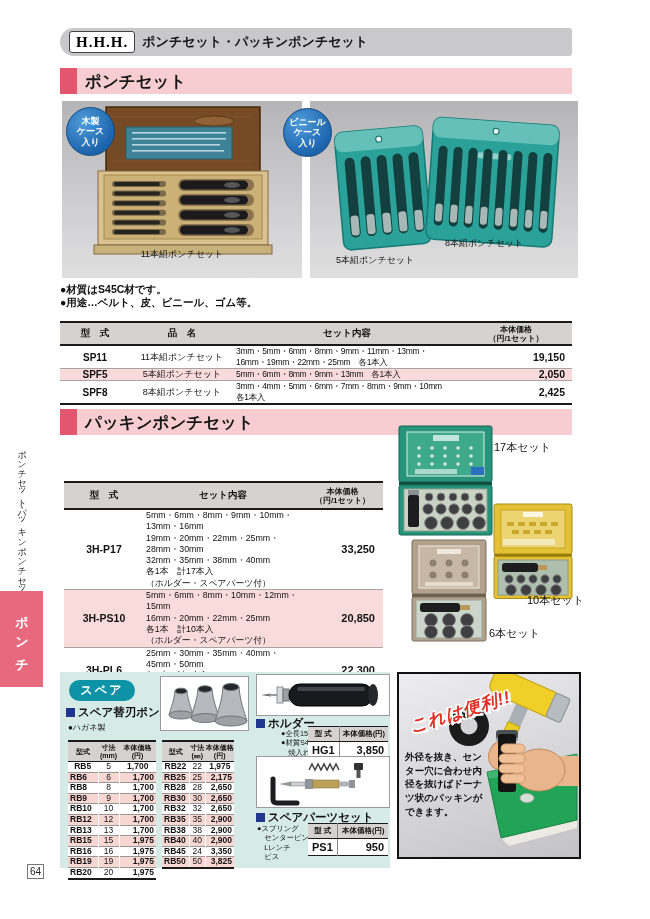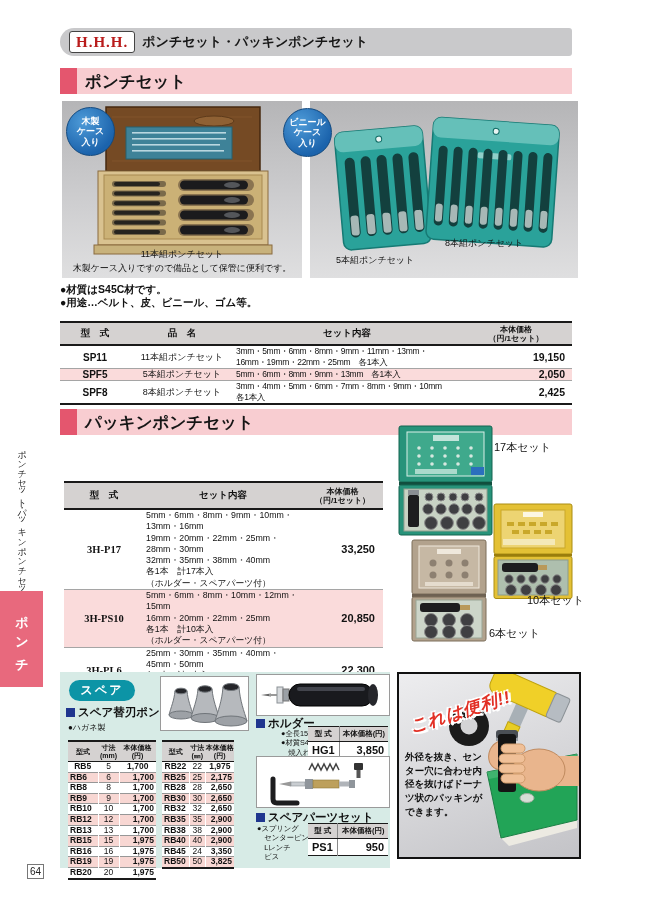--- a/index.html
+++ b/index.html
@@ -6,21 +6,21 @@
   .page{position:relative;width:650px;height:919px;background:#fff;overflow:hidden;
         font-family:"Liberation Sans","DejaVu Sans",sans-serif;color:#111;}
   .abs{position:absolute;}
   .pre{white-space:pre-line;}
 
   
   .banner{left:60px;top:28px;width:512px;height:28px;background:#c9c9cb;
           border-radius:14px 3px 3px 14px;display:flex;align-items:center;}
   .logo{margin-left:9px;background:#fff;border:1px solid #444;border-radius:3px;
         padding:0 6px;font-family:"Liberation Serif","DejaVu Serif",serif;
-        font-weight:bold;font-size:15px;line-height:20px;letter-spacing:1px;color:#b91c1c;}
+        font-weight:bold;font-size:15px;line-height:20px;letter-spacing:1px;color:#000000;}
   .banner-title{margin-left:7px;font-size:13px;font-weight:bold;color:#161616;}
 
   
   .sec-head{left:60px;width:512px;height:26px;background:#f8cdd1;}
   .sec-accent{left:0;top:0;width:17px;height:26px;background:#e4566e;}
   .sec-title{left:25px;top:0;line-height:26px;font-size:16.5px;font-weight:bold;color:#161616;}
 
   
   .gray-panel{top:101px;height:177px;background:linear-gradient(180deg,#b5b5b7 0%,#cdcdcf 55%,#dfdfe0 100%);}
   .badge{width:47px;height:47px;border-radius:50%;border:1px solid #12497f;color:#fff;
@@ -39,21 +39,21 @@
   .t1 th{font-size:9.5px;height:19px;}
   .t1 th.price-h{font-size:8px;line-height:9px;}
   .t1 td{height:11px;line-height:11px;padding:0 2px;}
   .t1 td:nth-child(1){font-weight:bold;text-align:center;font-size:10px;}
   .t1 td:nth-child(2){text-align:center;font-size:9px;}
   .t1 td:nth-child(3){font-size:8.5px;letter-spacing:-0.3px;}
   .t1 td:nth-child(4){font-weight:bold;text-align:right;font-size:10.5px;padding-right:7px;}
   .t2 th{font-size:9.5px;height:23px;}
   .t2 th.price-h{font-size:8px;line-height:9px;}
   .t2 td{font-size:8.8px;line-height:11.3px;padding:0 2px;white-space:pre-line;}
-  .t2 td:nth-child(1){font-weight:bold;text-align:center;font-size:10.5px;white-space:nowrap;font-family:Liberation Serif, serif;}
+  .t2 td:nth-child(1){font-weight:bold;text-align:center;font-size:10.5px;white-space:nowrap;}
   .t2 td:nth-child(3){font-weight:bold;text-align:right;font-size:11px;padding-right:8px;white-space:nowrap;}
 
   
   .teal-panel{left:60px;top:672px;width:330px;height:196px;background:#d7ebe6;}
   .spare-badge{left:9px;top:8px;width:66px;height:21px;border-radius:11px;background:#0c94a6;
                color:#fff;font-weight:bold;font-size:12px;text-align:center;line-height:21px;letter-spacing:2px;}
   .sq{display:inline-block;width:9px;height:9px;background:#20368f;margin-right:3px;vertical-align:-1px;}
   .h3-title{font-size:11.5px;font-weight:bold;color:#111;}
   .tiny-bullets{font-size:7.3px;line-height:9.4px;color:#111;}
   .photo{background:#fff;border:1px solid #9a9a9a;}
@@ -148,21 +148,20 @@
         <rect x="116" y="108" width="76" height="12" rx="6" fill="#8a7450"></rect>
           <rect x="118" y="109.5" width="68" height="9" rx="4.5" fill="#1b1b1d"></rect>
           <ellipse cx="170" cy="114" rx="8" ry="3" fill="#54565a"></ellipse>
         <rect x="116" y="123" width="76" height="12" rx="6" fill="#8a7450"></rect>
           <rect x="118" y="124.5" width="68" height="9" rx="4.5" fill="#1b1b1d"></rect>
           <ellipse cx="170" cy="129" rx="8" ry="3" fill="#54565a"></ellipse>
       </g>
       <rect x="32" y="144" width="178" height="9" fill="#c8b27c" stroke="#8a6b3f"></rect>
     </svg>
     <div class="abs caption" style="left:0;top:147px;width:240px;text-align:center;">11本組ポンチセット</div>
-    <div class="abs caption" style="left:0;top:161px;width:240px;text-align:center;">木製ケース入りですので備品として保管に便利です。</div>
   </div>
   <div class="abs badge pre" style="left:66px;top:107px;">木製
 ケース
 入り</div>
 
   <div class="abs gray-panel" style="left:310px;width:268px;">
     <svg class="abs" style="left:0;top:0;" width="268" height="177" viewBox="0 0 268 177">
       <g transform="translate(24,32) rotate(-5)">
         <rect x="0" y="0" width="88" height="118" rx="8" fill="#2aa29a" stroke="#167a74" stroke-width="1.5"></rect>
         <rect x="0" y="0" width="88" height="20" rx="8" fill="#6cc3bc" opacity="0.9"></rect>

